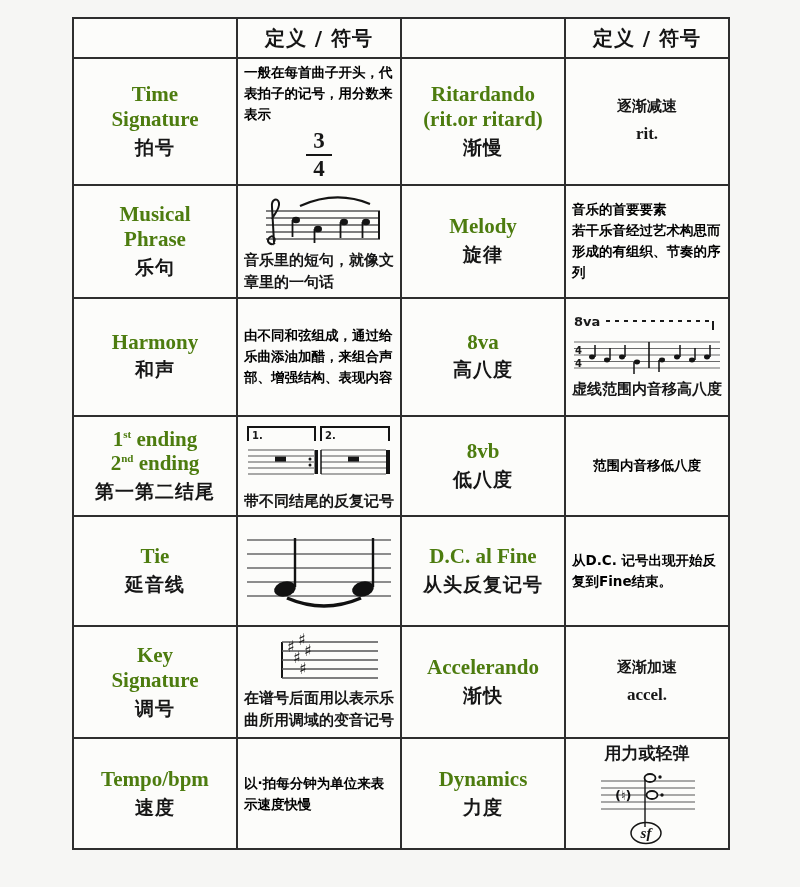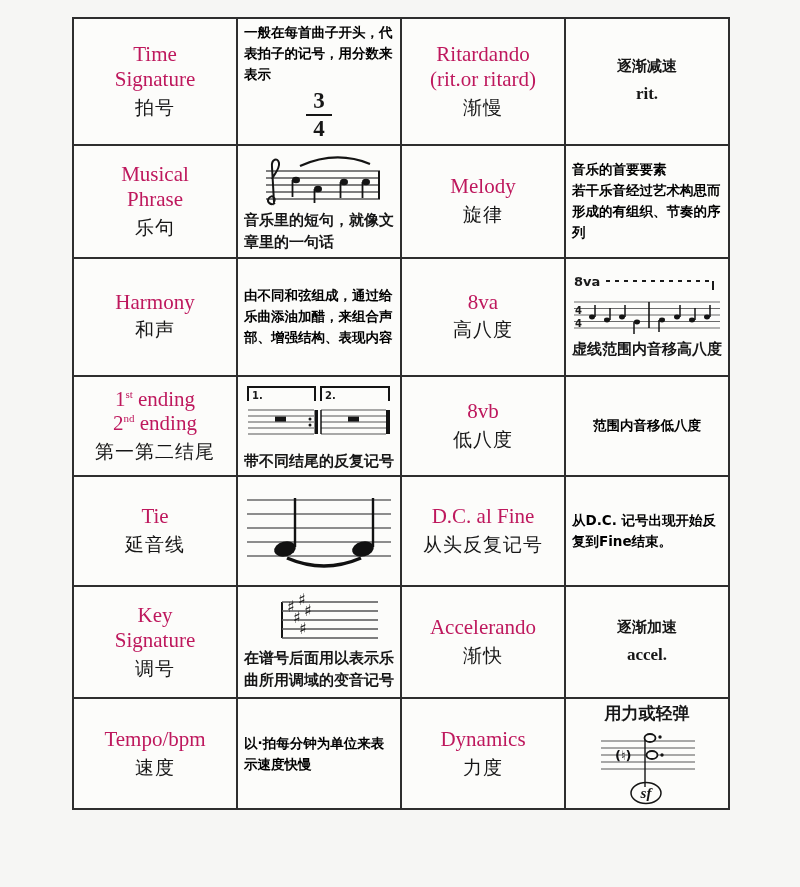--- a/index.html
+++ b/index.html
@@ -25,26 +25,26 @@
     padding:3px 6px;
     color:#161616;
     overflow:hidden;
   }
   .hdr{
     font-weight:700;font-size:20px;letter-spacing:1px;
     font-family:"DejaVu Sans",sans-serif;
   }
   .term-en{
     font-family:"Liberation Serif",serif;
-    font-weight:400;font-size:21px;line-height:1.18;color:#be185d;
+    font-weight:700;font-size:21px;line-height:1.18;color:#4d7c0f;
   }
   .term-en sup{font-size:11px;}
   .term-zh{
     font-family:"DejaVu Sans",sans-serif;
-    font-weight:400;font-size:19px;margin-top:3px;letter-spacing:1px;
+    font-weight:700;font-size:19px;margin-top:3px;letter-spacing:1px;
   }
   .def-text{
     font-family:"DejaVu Sans",sans-serif;
     font-weight:700;font-size:13.5px;line-height:1.55;
     text-align:left;color:#000000;
   }
   .def-center{text-align:center;}
   .def-lines{font-weight:700;font-size:15px;line-height:1.7;text-align:center;}
   .serif-line{font-family:"Liberation Serif",serif;font-weight:700;font-size:17px;}
   .caption{
@@ -67,20 +67,26 @@
 <div class="page">
   <table class="ref-table">
     <colgroup>
         <col style="width:164px">
         <col style="width:164px">
         <col style="width:164px">
         <col style="width:164px">
       </colgroup>
 
     <tbody>
+        <tr style="height:40px">
+      <td></td>
+      <td class="hdr">定义 / 符号</td>
+      <td></td>
+      <td class="hdr">定义 / 符号</td>
+    </tr>
 
     <tr style="height:113px">
       <td>
         <div class="term-en">
           <div>Time</div>
           <div>Signature</div>
         </div>
         <div class="term-zh">拍号</div>
       </td>
       <td>

